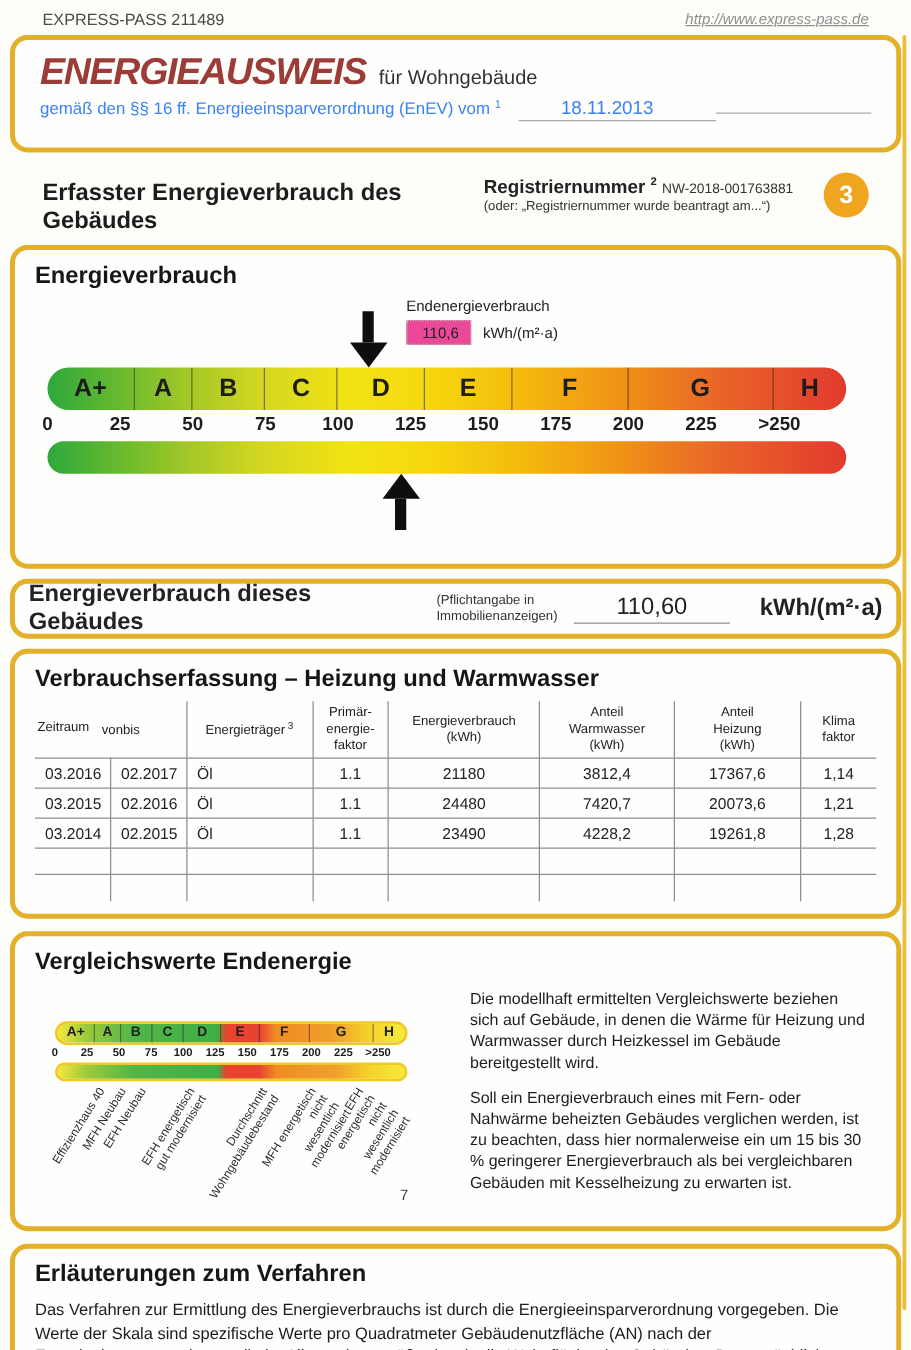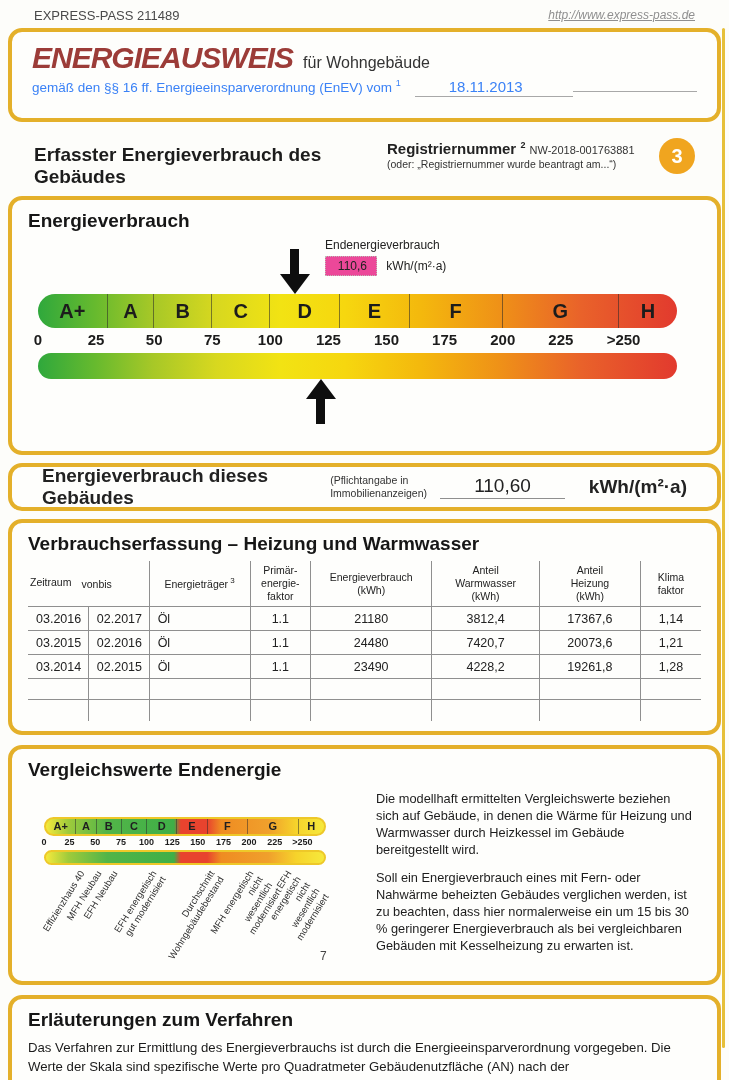--- a/index.html
+++ b/index.html
@@ -62,21 +62,21 @@
   .band-letters { position:relative; display:flex; height:34px; border-radius:17px; overflow:hidden;
     background:linear-gradient(90deg,#2fa83c 0%,#67ba2e 9%,#a7c827 18%,#d8d81f 28%,#f2e313 38%,#f6d70f 48%,#f4b80d 60%,#ef9217 72%,#e9622a 85%,#e23a2e 100%); }
   .band-letters .seg { display:flex; align-items:center; justify-content:center; font-weight:bold; font-size:20px; color:#1c1c1c; border-right:1px solid rgba(40,40,40,0.55); }
   .band-letters .seg:last-child { border-right:none; }
   .tick-row { position:relative; height:25px; }
   .tick-row .tick { position:absolute; top:3px; transform:translateX(-50%); font-size:15px; font-weight:bold; color:#1c1c1c; white-space:nowrap; }
   .band-plain { height:26px; border-radius:13px;
     background:linear-gradient(90deg,#2fa83c 0%,#67ba2e 9%,#a7c827 18%,#d8d81f 28%,#f2e313 38%,#f6d70f 48%,#f4b80d 60%,#ef9217 72%,#e9622a 85%,#e23a2e 100%); }
 
   
-  .value-bar { margin-top:8px; height:48px; display:flex; align-items:center; padding:4px 30px; gap:10px; }
+  .value-bar { margin-top:8px; height:48px; display:flex; align-items:center; padding:4px 11px; gap:10px; }
   .vb-title { font-size:19px; font-weight:bold; }
   .vb-note { font-size:10.5px; line-height:1.2; width:92px; color:#333; }
   .vb-value { font-size:19px; border-bottom:1.5px solid #8f8f8f; padding:0 34px 1px 34px; margin-left:8px; }
   .vb-unit { font-size:19px; font-weight:bold; margin-left:14px; }
 
   
   .vtable { width:100%; border-collapse:collapse; margin-top:6px; }
   .vtable th, .vtable td { border:1px solid #8f8f8f; font-weight:normal; }
   .vtable th { font-size:10.5px; line-height:1.25; text-align:center; vertical-align:middle; padding:3px 2px; white-space:pre-line; }
   .vtable td { font-size:12.5px; height:24px; padding:2px 4px; text-align:center; }

